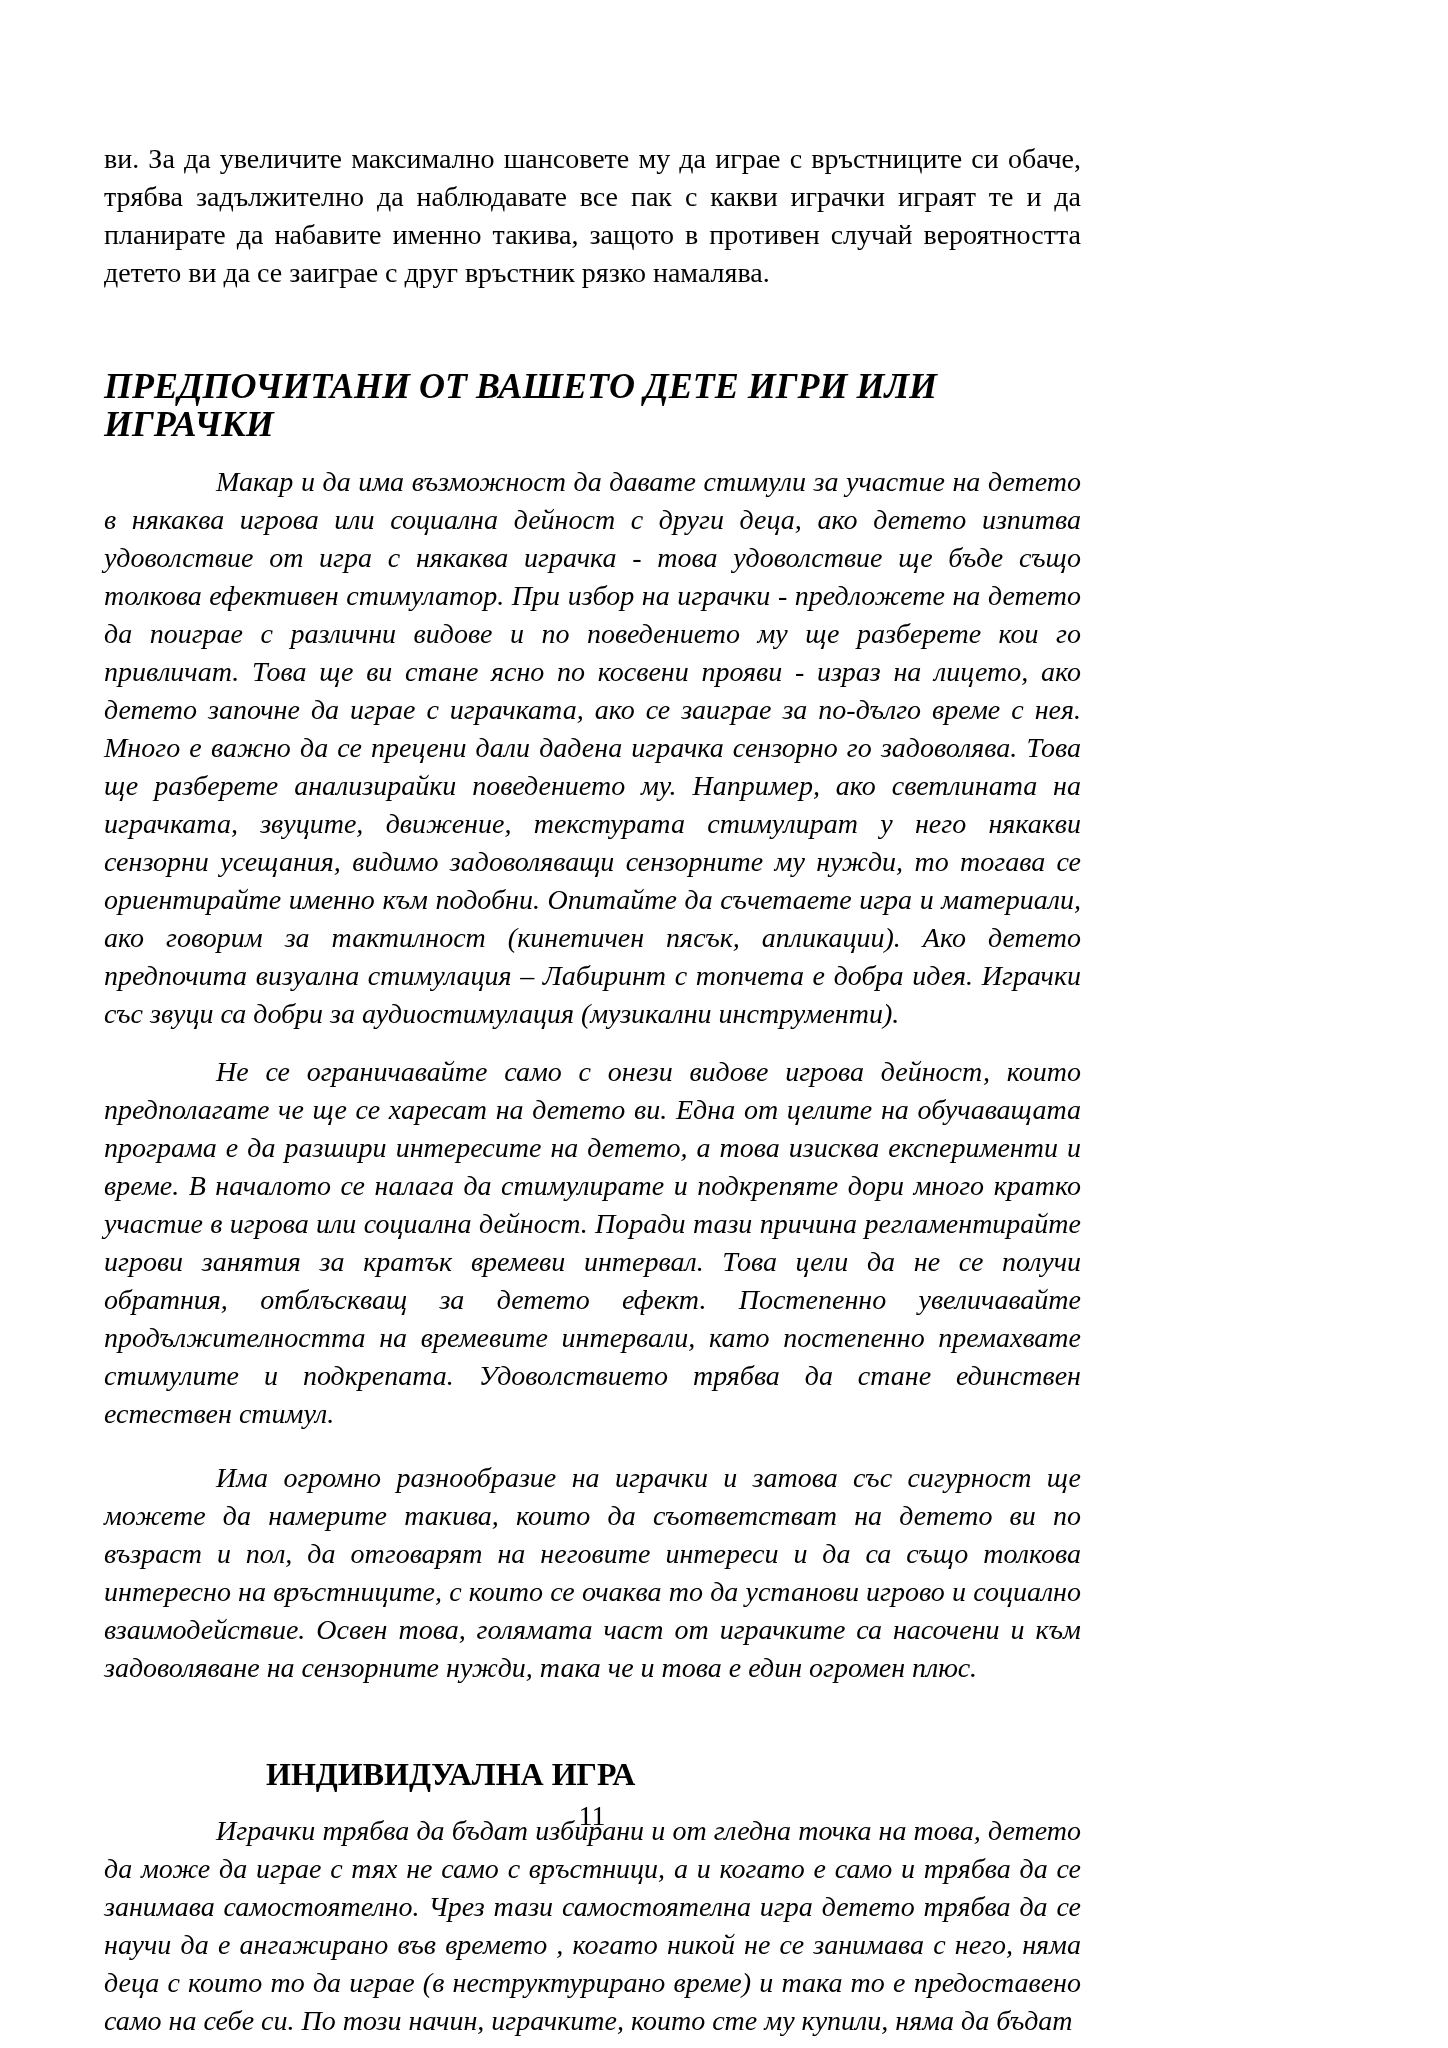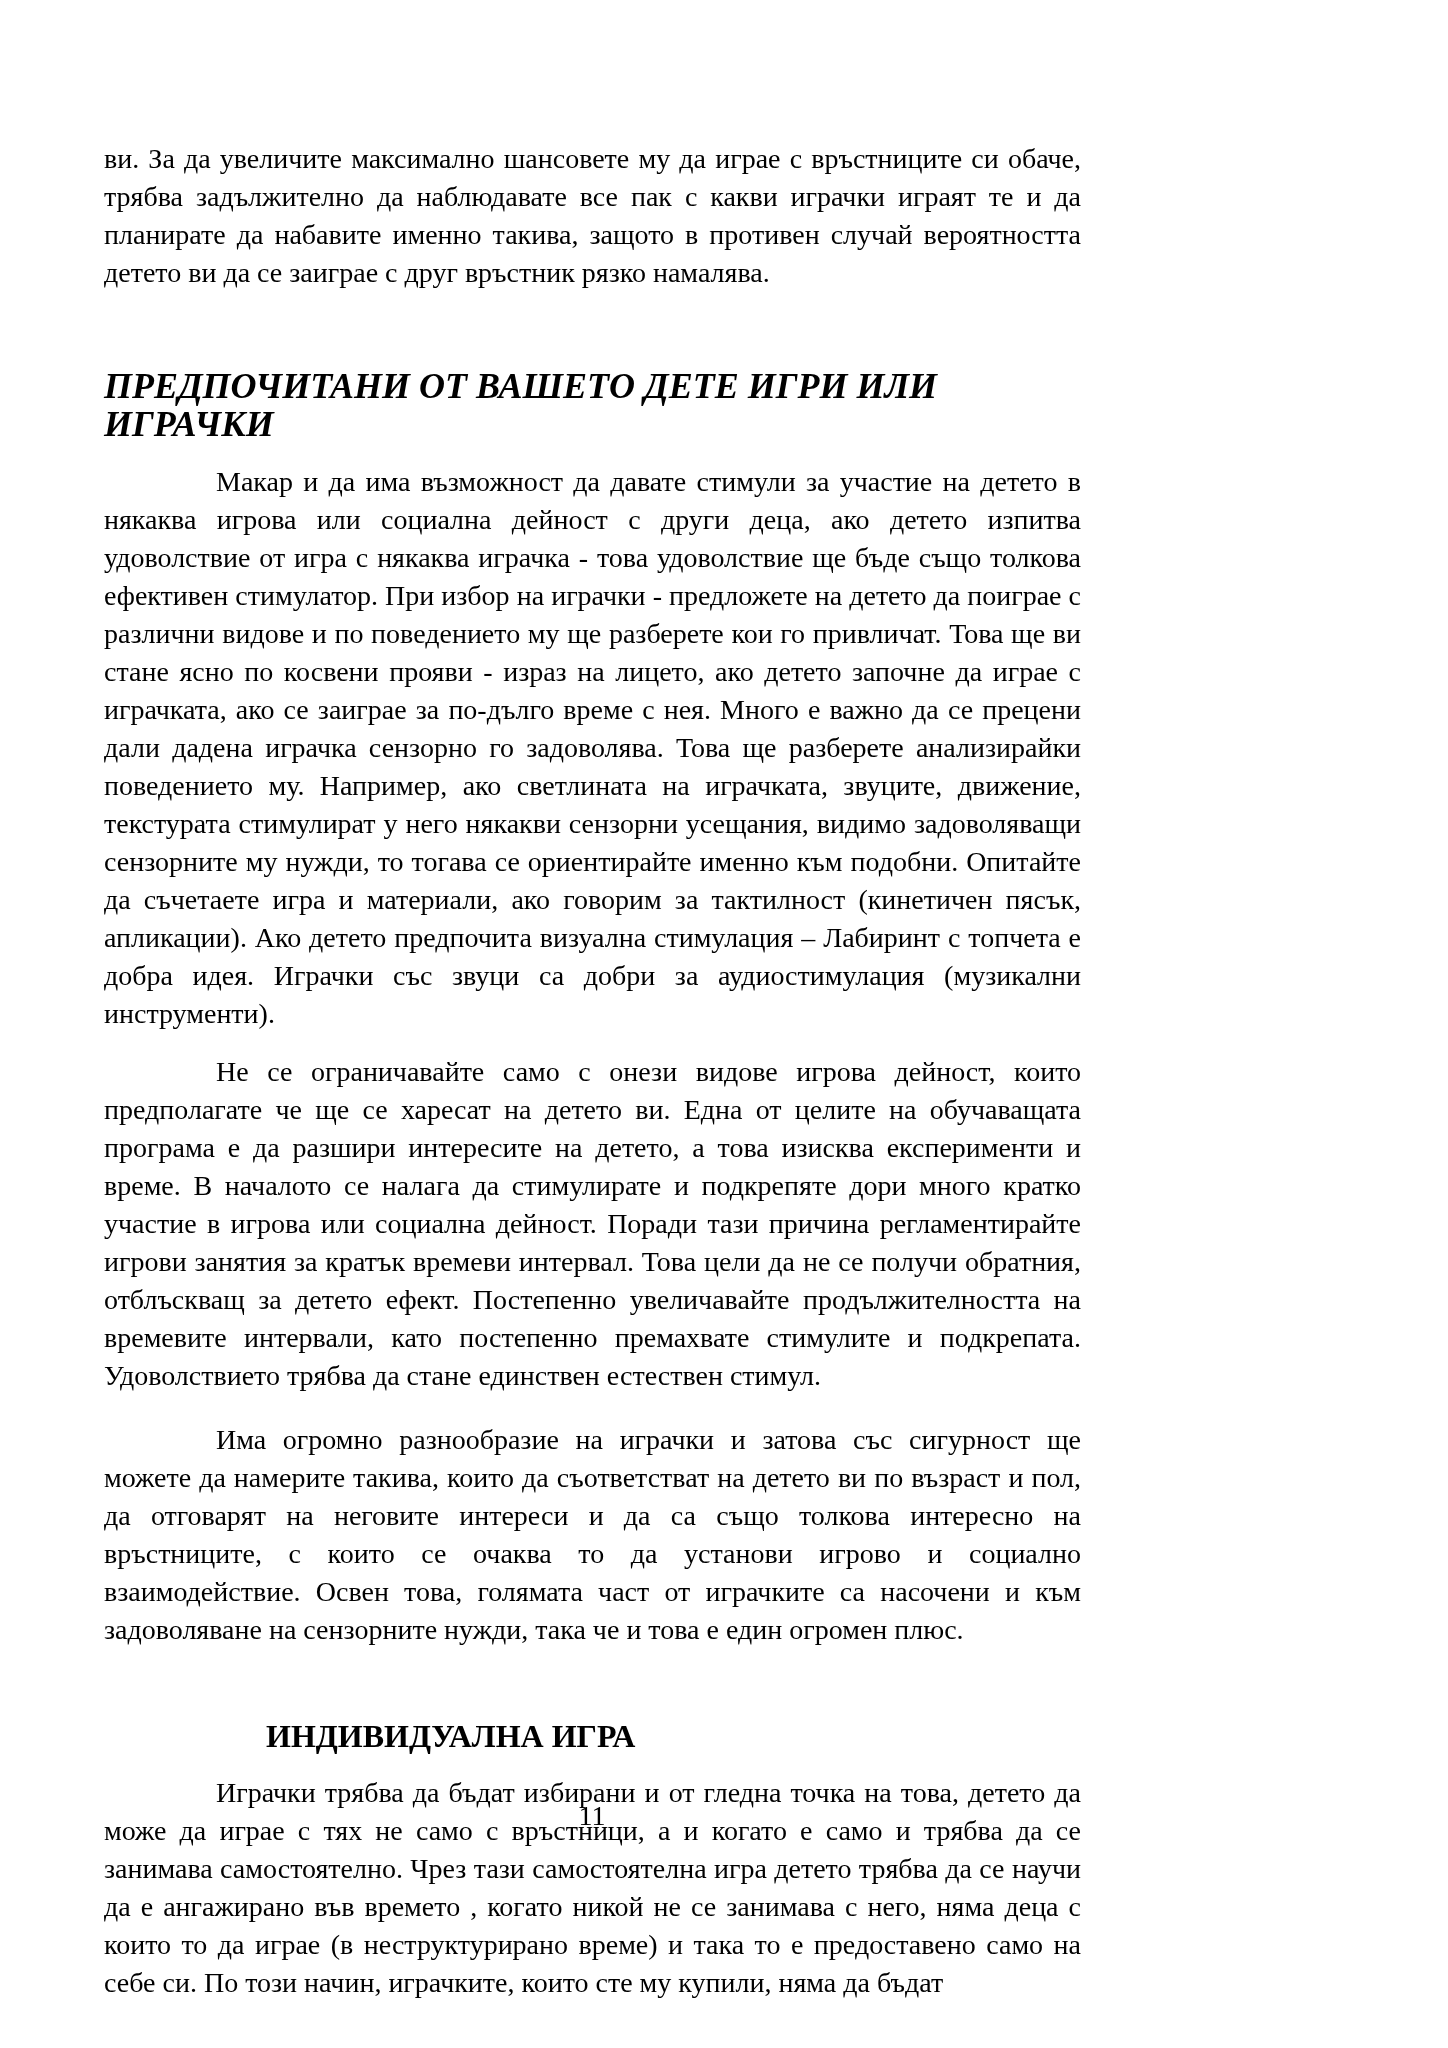--- a/index.html
+++ b/index.html
@@ -22,20 +22,21 @@
   .content {
     padding: 140px 103px 0 104px;
     box-sizing: border-box;
   }
   .content p {
     margin: 0;
     text-align: justify;
   }
   .para-indent {
     text-indent: 112px;
+    font-style: italic;
   }
   .h-main {
     margin: 75px 0 0 0;
     font-weight: bold;
     font-style: italic;
     font-size: 36px;
     line-height: 38px;
     text-align: left;
   }
   .p-after-h1 { margin-top: 20px !important; }

